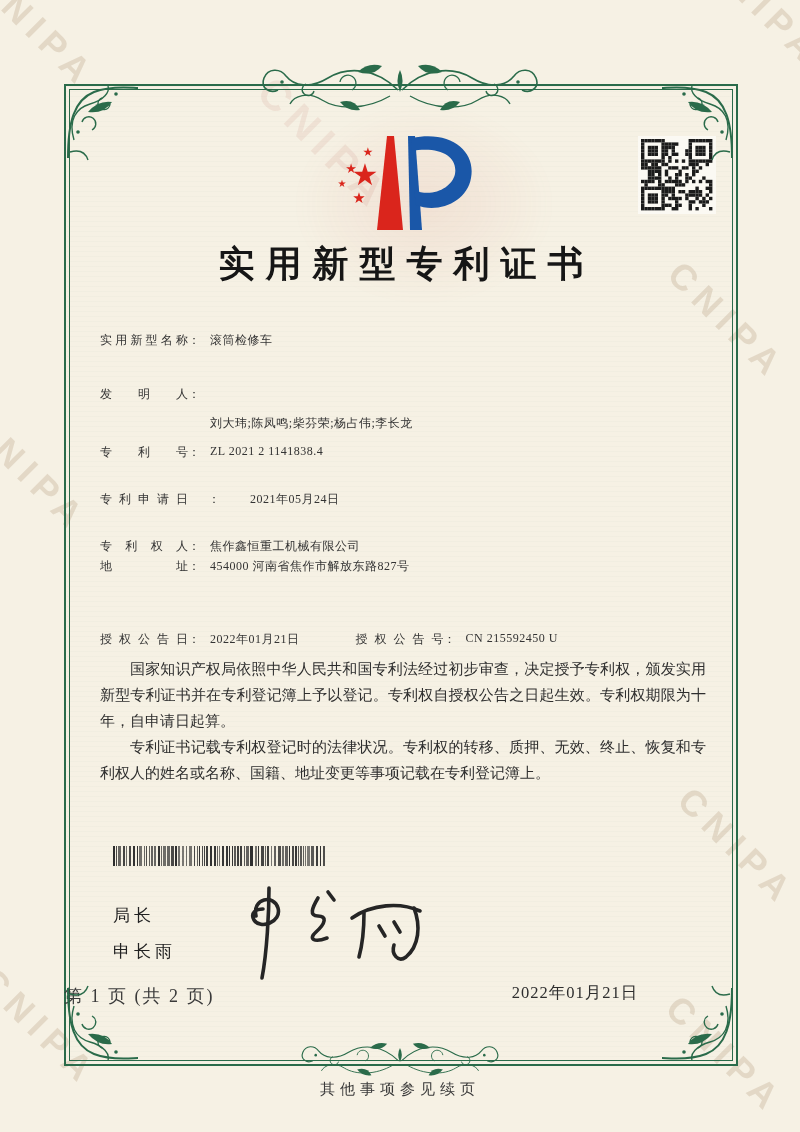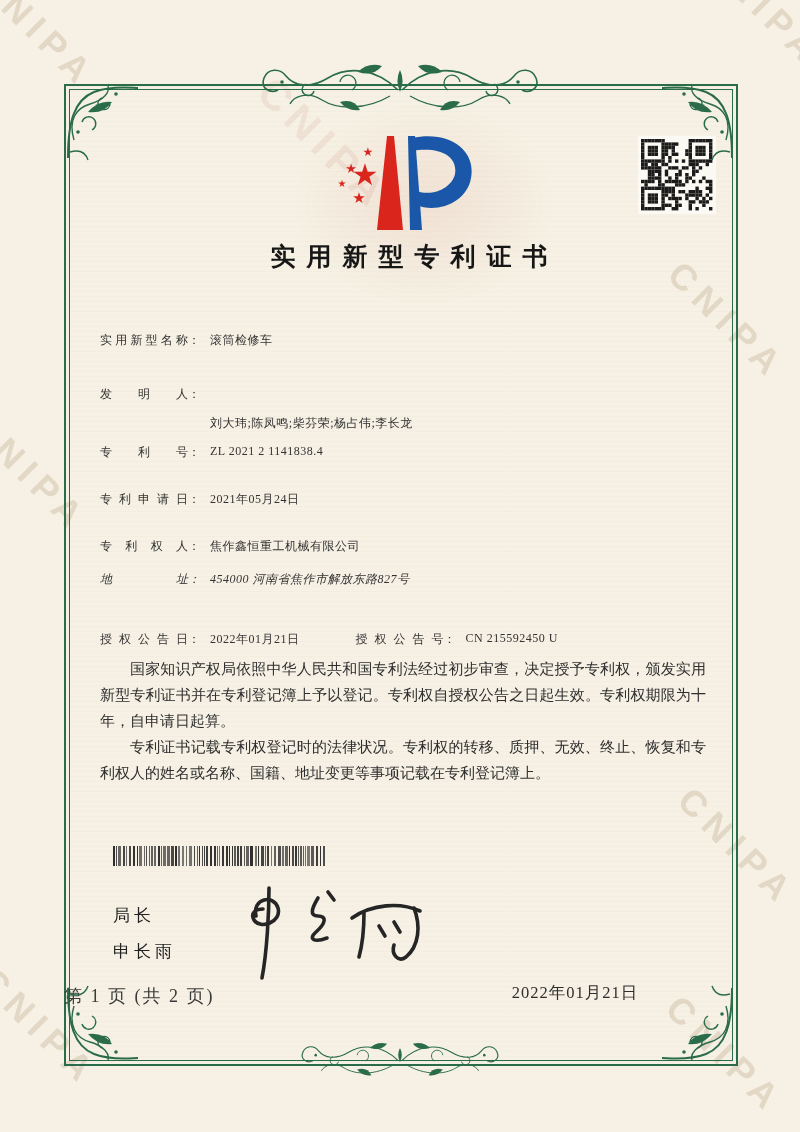--- a/index.html
+++ b/index.html
@@ -49,35 +49,35 @@
   .logo{position:absolute;left:50%;top:42px;transform:translateX(-50%);width:150px;height:110px;}
   .logo svg{position:absolute;left:0;top:0;}
   .star{position:absolute;color:#da251c;transform:translate(-50%,-50%);line-height:1;}
   .star::before{content:"★";}
   .st1{left:41px;top:49px;font-size:30px;}
   .st2{left:44px;top:26px;font-size:12px;}
   .st3{left:27px;top:42px;font-size:13px;}
   .st4{left:18px;top:58px;font-size:10px;}
   .st5{left:35px;top:72px;font-size:15px;}
   .qr{position:absolute;right:18px;top:52px;width:78px;height:78px;}
-  .title{position:absolute;left:8px;top:156px;width:100%;margin:0;text-align:center;
-    font-size:25px;font-weight:bold;letter-spacing:11px;padding-left:15px;box-sizing:border-box;
+  .title{position:absolute;left:0;top:156px;width:100%;margin:0;text-align:center;
+    font-size:36px;font-weight:bold;letter-spacing:11px;padding-left:15px;box-sizing:border-box;
     color:#161616;}
   
   .frow{position:absolute;left:36px;font-size:12px;color:#333;display:flex;align-items:flex-start;white-space:nowrap;}
   .flabel{display:inline-block;width:88px;text-align:justify;text-align-last:justify;color:#333;}
   .fcolon{display:inline-block;}
   .fval{margin-left:10px;letter-spacing:0.5px;}
   .fr-name{top:248px;}
   .fr-inventors{top:302px;}
   .fr-inventors .fval{white-space:normal;line-height:25px;width:460px;}
   .fr-patno{top:360px;}
-  .fr-filing{top:407px;}
+  .fr-filing{top:407px;gap:20px;}
   .fr-patentee{top:454px;}
-  .fr-address{top:487px;font-style:italic;}
+  .fr-address{top:474px;}
   .fr-grant{top:547px;}
   .pair2{margin-left:56px;display:flex;}
   
   .paras{position:absolute;left:36px;top:572px;width:606px;font-size:15px;line-height:26px;
     color:#2e2e2e;text-align:justify;}
   .paras p{margin:0;text-indent:2em;}
   
   .barcode{position:absolute;left:49px;top:762px;width:216px;height:20px;}
   
   .sig-title{position:absolute;left:49px;top:820px;font-family:"Liberation Sans","DejaVu Sans",sans-serif;
@@ -545,13 +545,14 @@
         <path d="M192 26 C199 44 197 64 184 75 C176 81 169 72 172 63"></path>
         <path d="M157 44 l6 10"></path>
         <path d="M172 40 l6 10"></path>
       </g>
     </svg>
 
     <div class="issue-date">2022年01月21日</div>
     <div class="page-no">第 1 页 (共 2 页)</div>
   </div>
 
+  <div class="continuation">其他事项参见续页</div>
 </div>
 
 </body></html>

